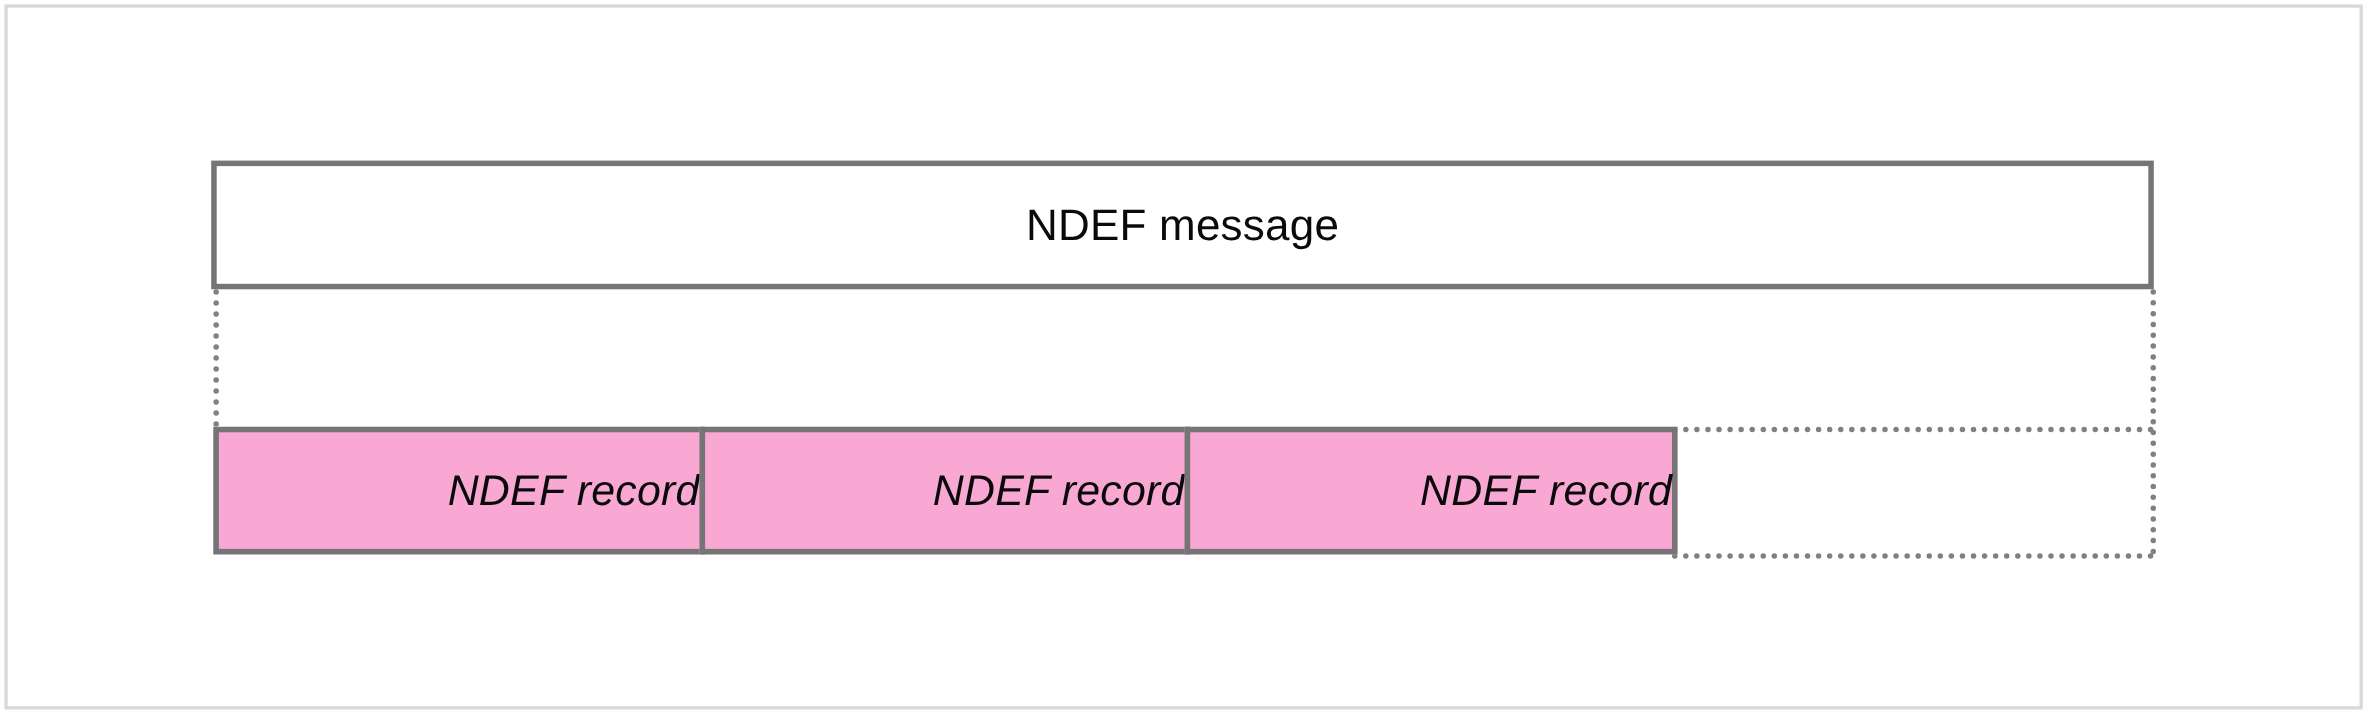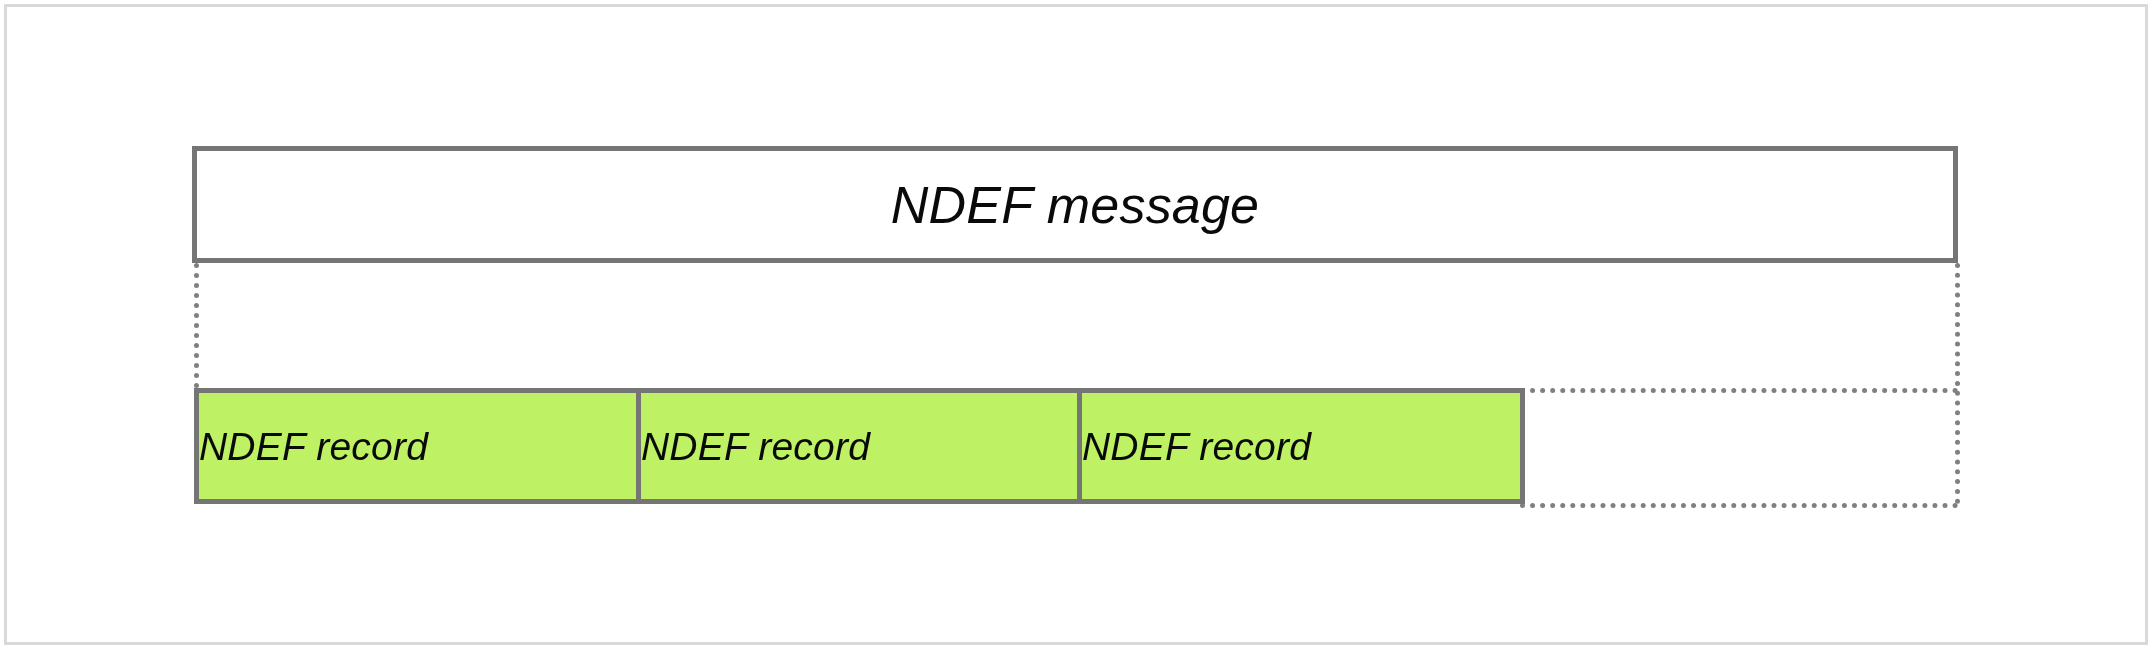--- a/index.html
+++ b/index.html
@@ -43,22 +43,21 @@
     width: 1766px;
     height: 117px;
     box-sizing: border-box;
     border: 5px solid #757575;
     background: #ffffff;
     display: flex;
     align-items: center;
     justify-content: center;
   }
   #message-box .box-label {
-    font-style: italic;
-    font-size: 52px;
+    font-size: 40px;
     line-height: 1;
     color: #0a0a0a;
     letter-spacing: 0.2px;
     white-space: nowrap;
   }
 
   
   .guide-v {
     position: absolute;
     width: 0;
@@ -96,24 +95,24 @@
     position: absolute;
     left: 194px;
     top: 388px;
     height: 116px;
     display: flex;
   }
   .record-box {
     box-sizing: border-box;
     height: 116px;
     border: 5px solid #757575;
-    background: #bef264;
+    background: #f9a8d4;
     display: flex;
     align-items: center;
-    justify-content: flex-start;
+    justify-content: flex-end;
   }
   .record-box + .record-box {
     margin-left: -5px;
   }
   .record-box .box-label {
     font-style: italic;
     font-size: 39px;
     line-height: 1;
     color: #0a0a0a;
     letter-spacing: 0.2px;

